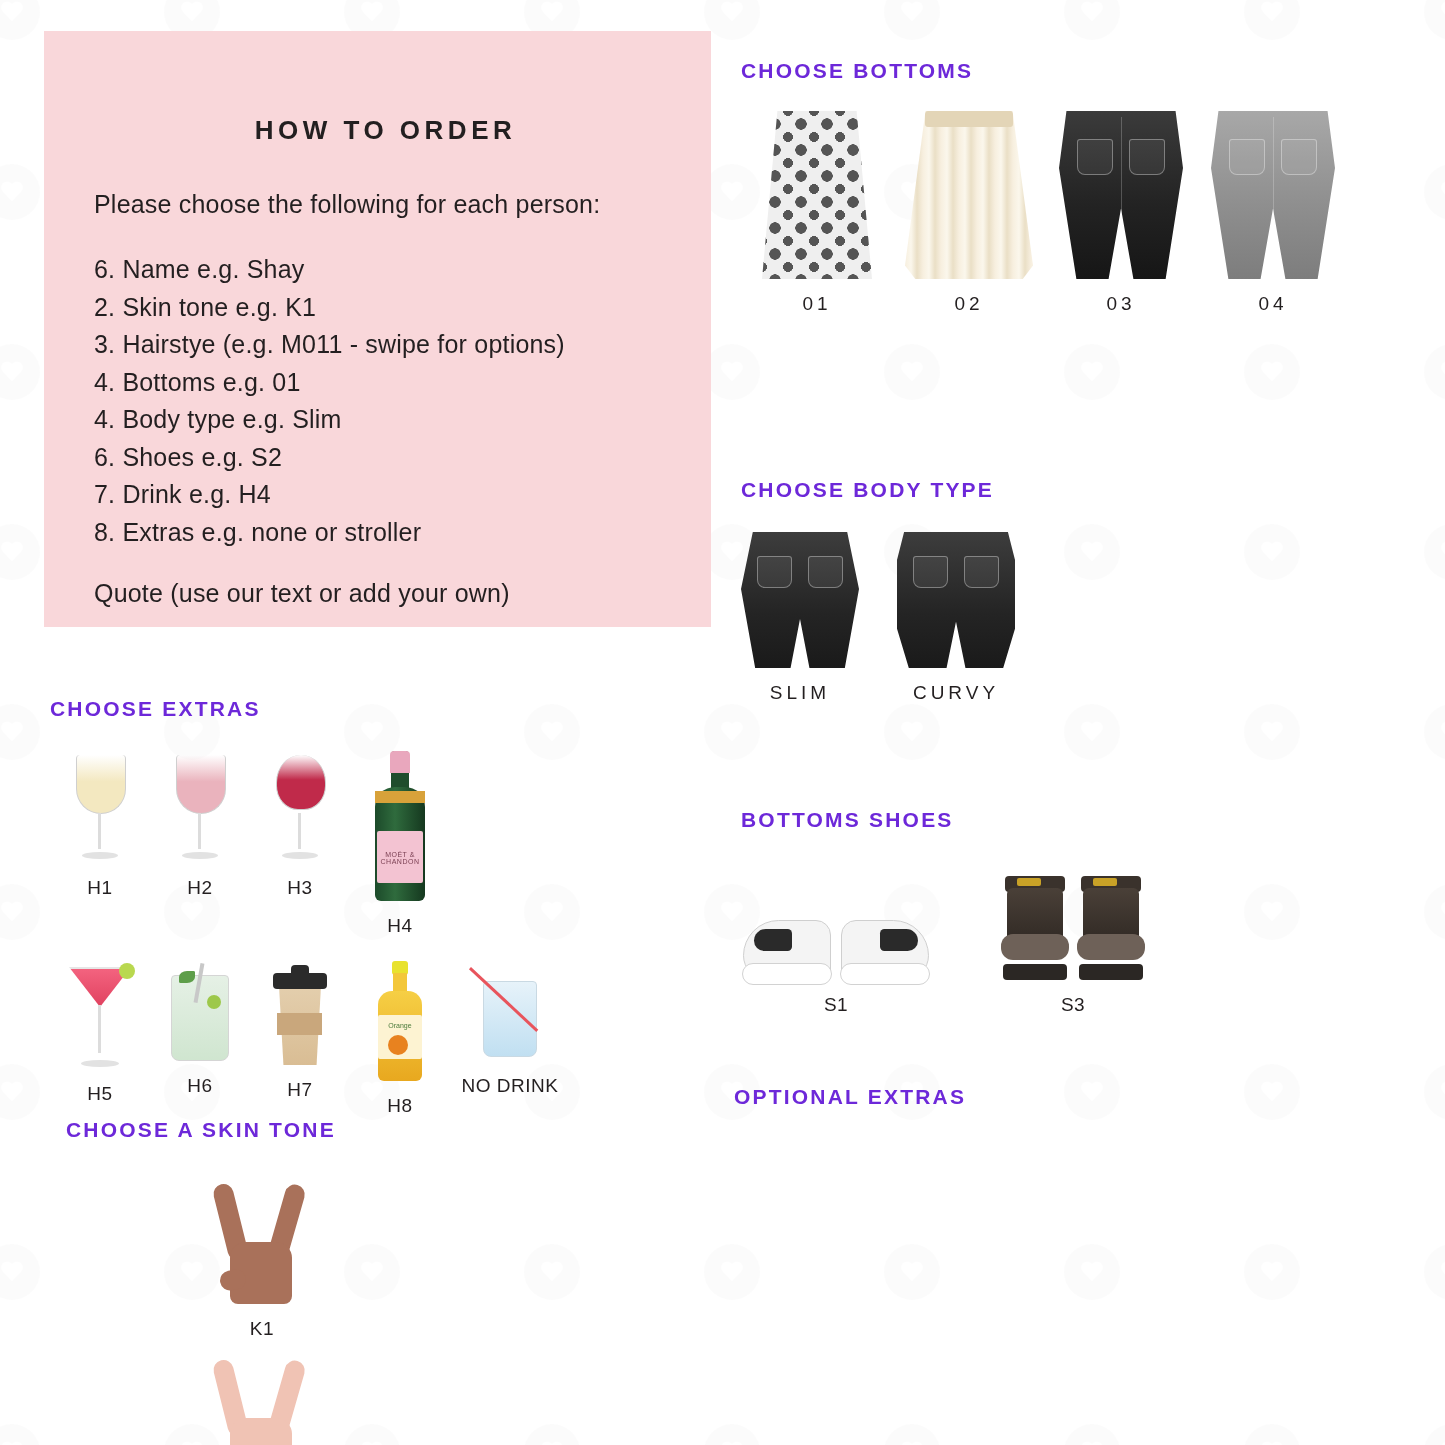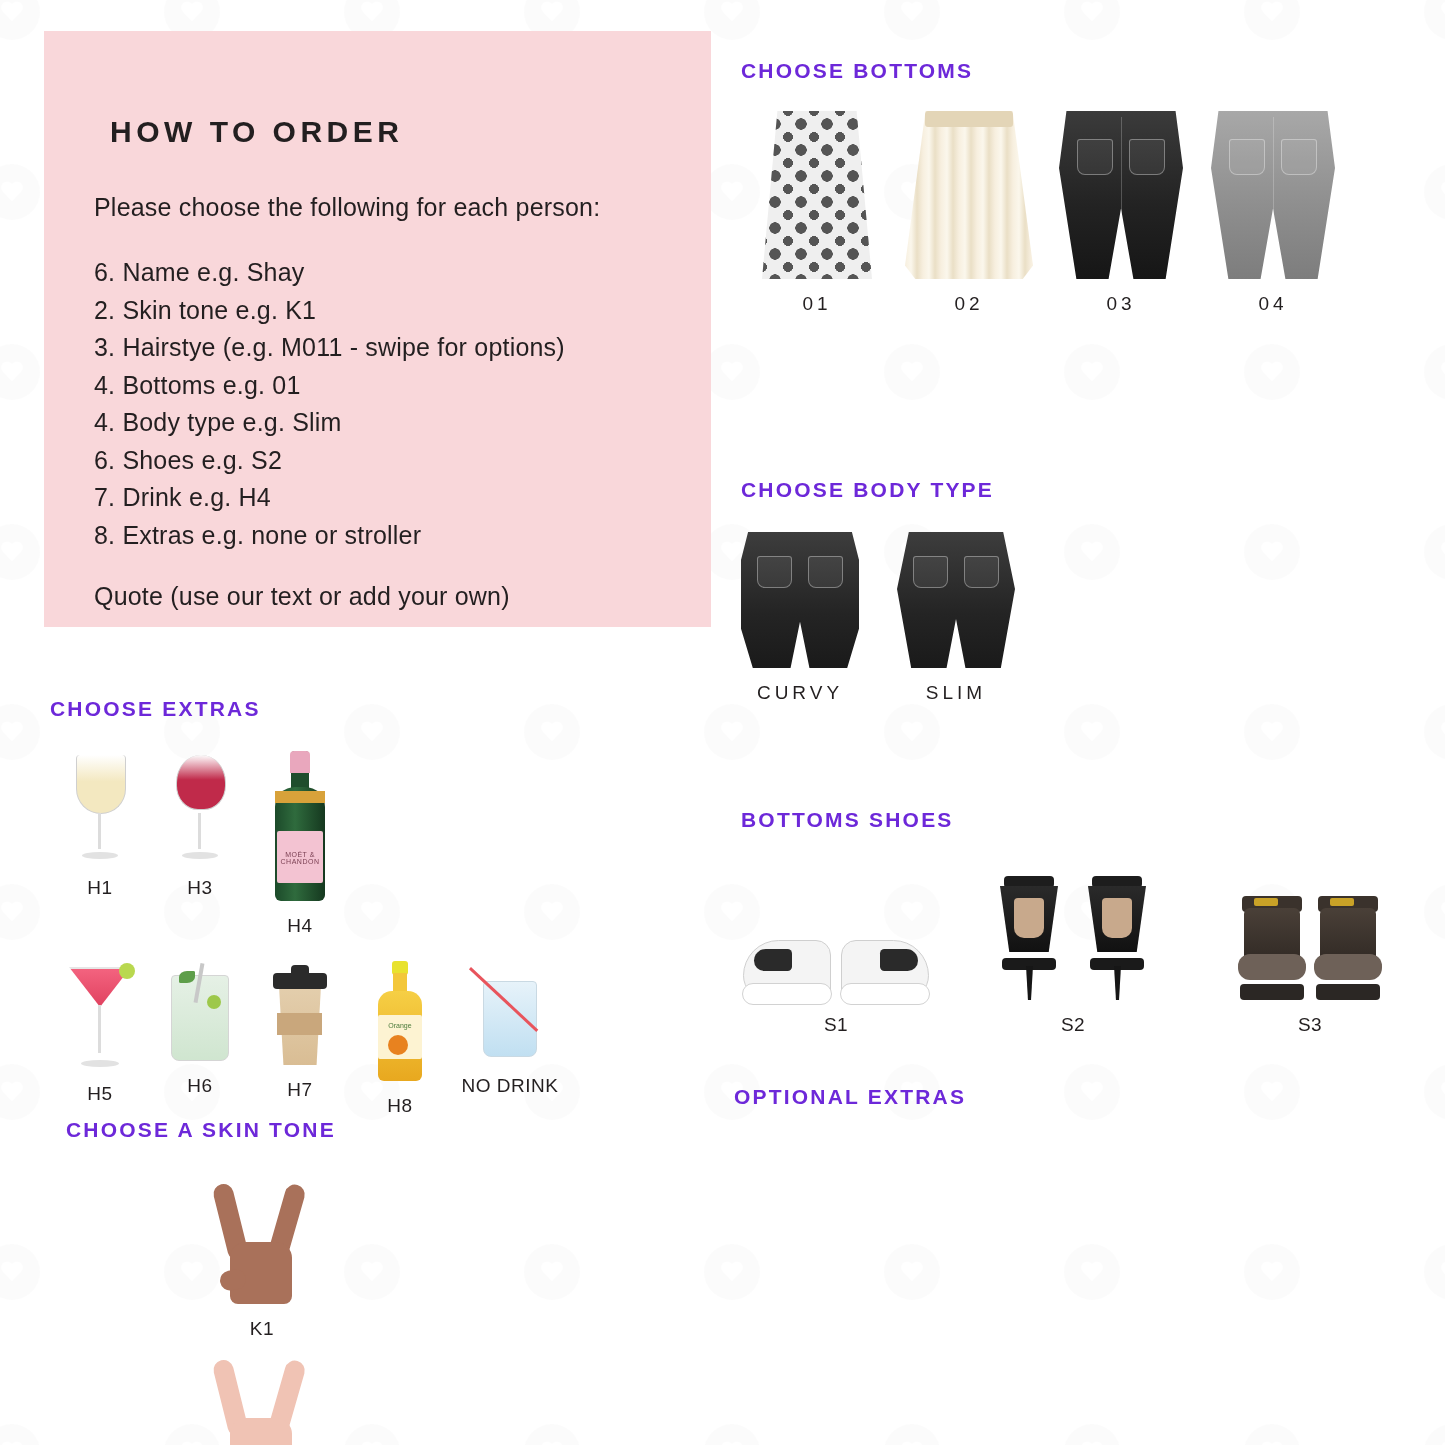--- a/index.html
+++ b/index.html
@@ -59,25 +59,26 @@
     position: absolute;
     left: 44px;
     top: 31px;
     width: 667px;
     height: 596px;
     background: #f9d7da;
     box-sizing: border-box;
     padding: 84px 50px 0 50px;
   }
   .how-title {
-    font-size: 30px;
+    font-size: 26px;
     font-weight: bold;
     letter-spacing: 4.5px;
     color: #231f20;
     margin: 0 0 44px 16px;
+    text-align: center;
   }
   .how-lead {
     font-size: 25px;
     color: #231f20;
     margin: 0 0 32px 0;
     letter-spacing: 0.2px;
   }
   .how-list {
     list-style: none;
     margin: 0 0 28px 0;
@@ -922,38 +923,38 @@
 
     </div>
   </div>
 
   <div class="section" id="bodytype">
     <h2 class="sec-title">CHOOSE BODY TYPE</h2>
     <div class="row">
 
       <div class="opt">
         <div class="art">
+          <div class="hips">
+            <div class="body"></div>
+            <div class="pkt l"></div>
+              <div class="pkt r"></div>
+          </div>
+        </div>
+        <div class="opt-label wide">SLIM</div>
+      </div>
+
+      <div class="opt">
+        <div class="art">
           <div class="hips curvy">
             <div class="body"></div>
             <div class="pkt l"></div>
               <div class="pkt r"></div>
           </div>
         </div>
         <div class="opt-label wide">CURVY</div>
-      </div>
-
-      <div class="opt">
-        <div class="art">
-          <div class="hips">
-            <div class="body"></div>
-            <div class="pkt l"></div>
-              <div class="pkt r"></div>
-          </div>
-        </div>
-        <div class="opt-label wide">SLIM</div>
       </div>
 
     </div>
   </div>
 
   <div class="section" id="shoes">
     <h2 class="sec-title">BOTTOMS SHOES</h2>
     <div class="row">
 
       <div class="opt">
@@ -965,41 +966,20 @@
               </div>
             <div class="sneaker right">
                 <div class="toe"></div>
                 <div class="sole"></div>
               </div>
           </div>
         </div>
         <div class="opt-label tight">S1</div>
       </div>
 
-      <div class="opt">
-        <div class="art">
-          <div class="heels">
-            <div class="heel left">
-                <div class="strap"></div>
-                <div class="upper"></div>
-                <div class="inner"></div>
-                <div class="sole"></div>
-                <div class="spike"></div>
-              </div>
-            <div class="heel right">
-                <div class="strap"></div>
-                <div class="upper"></div>
-                <div class="inner"></div>
-                <div class="sole"></div>
-                <div class="spike"></div>
-              </div>
-          </div>
-        </div>
-        <div class="opt-label tight">S2</div>
-      </div>
 
       <div class="opt">
         <div class="art">
           <div class="boots">
             <div class="boot left">
                 <div class="cuff"></div>
                 <div class="buckle"></div>
                 <div class="shaft"></div>
                 <div class="fur"></div>
                 <div class="sole"></div>
@@ -1032,20 +1012,30 @@
         <div class="art">
           <div class="glassart wineglass" style="--wine:#f3e8c0">
             <div class="bowl"></div>
               <div class="stem"></div>
               <div class="foot"></div>
           </div>
         </div>
         <div class="opt-label tight">H1</div>
       </div>
 
+      <div class="opt">
+        <div class="art">
+          <div class="glassart wineglass" style="--wine:#eab3bd">
+            <div class="bowl"></div>
+              <div class="stem"></div>
+              <div class="foot"></div>
+          </div>
+        </div>
+        <div class="opt-label tight">H2</div>
+      </div>
 
       <div class="opt">
         <div class="art">
           <div class="glassart wineglass round" style="--wine:#c02a4a">
             <div class="bowl"></div>
               <div class="stem"></div>
               <div class="foot"></div>
           </div>
         </div>
         <div class="opt-label tight">H3</div>

